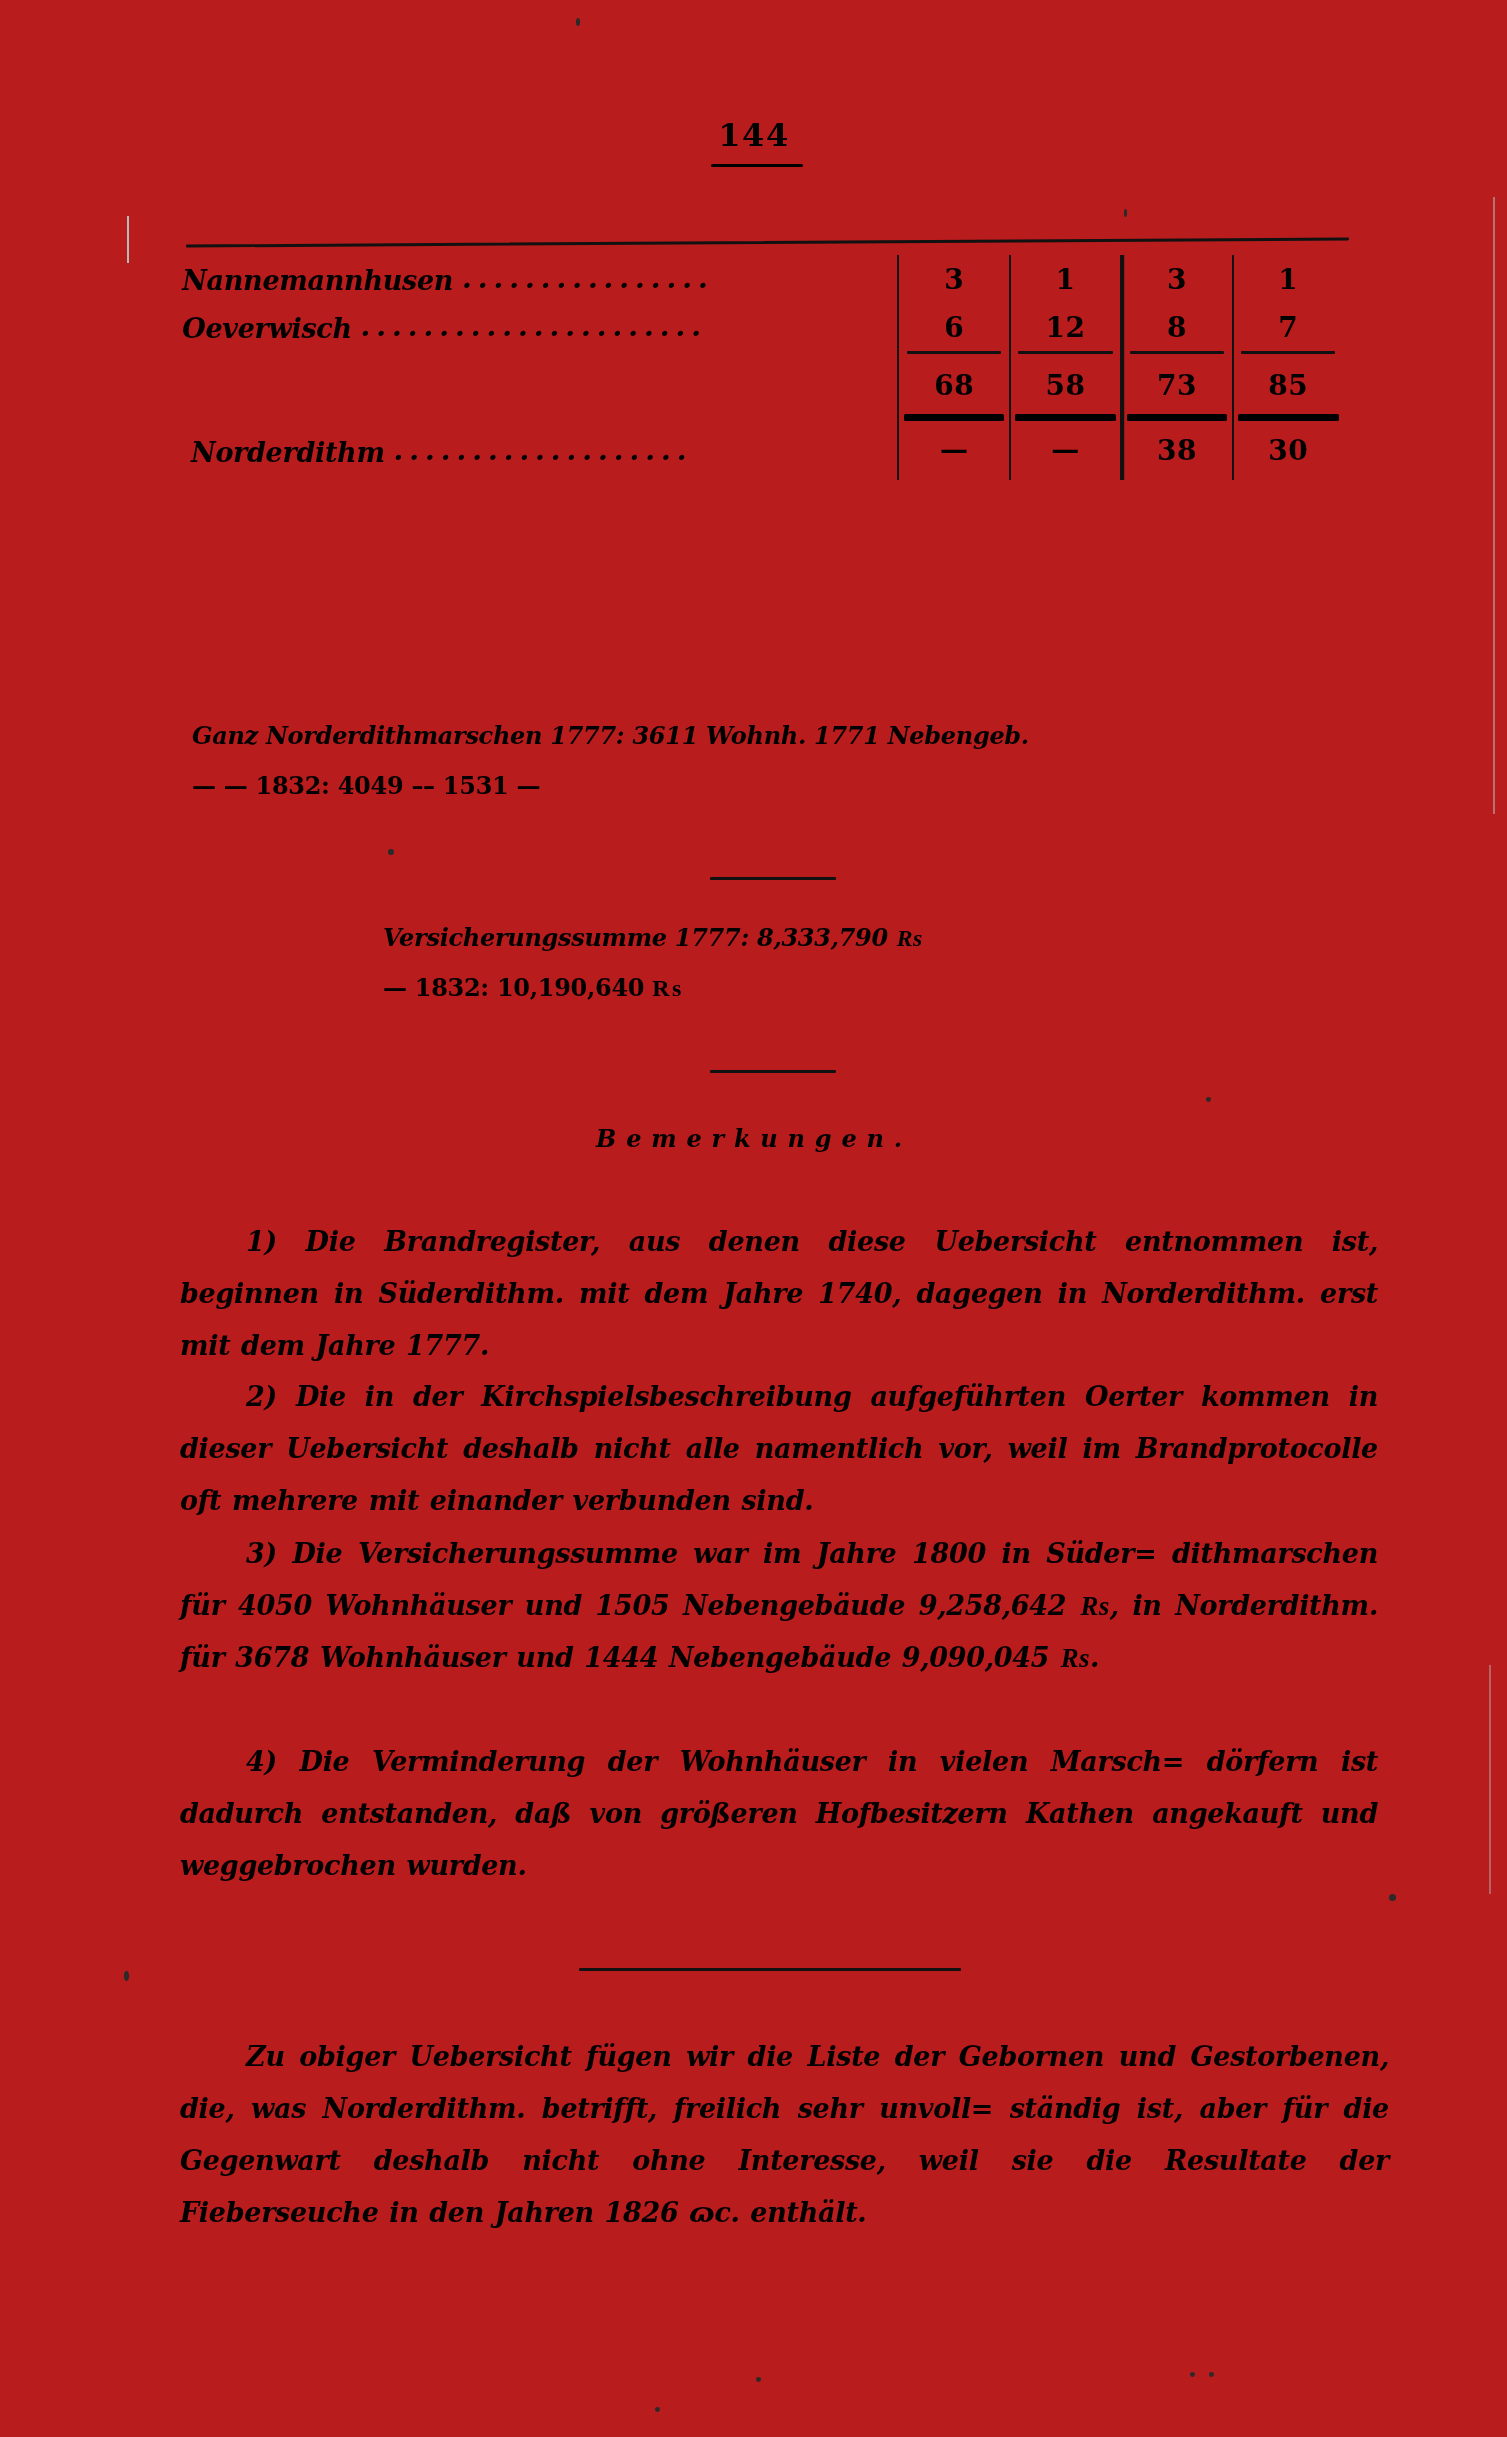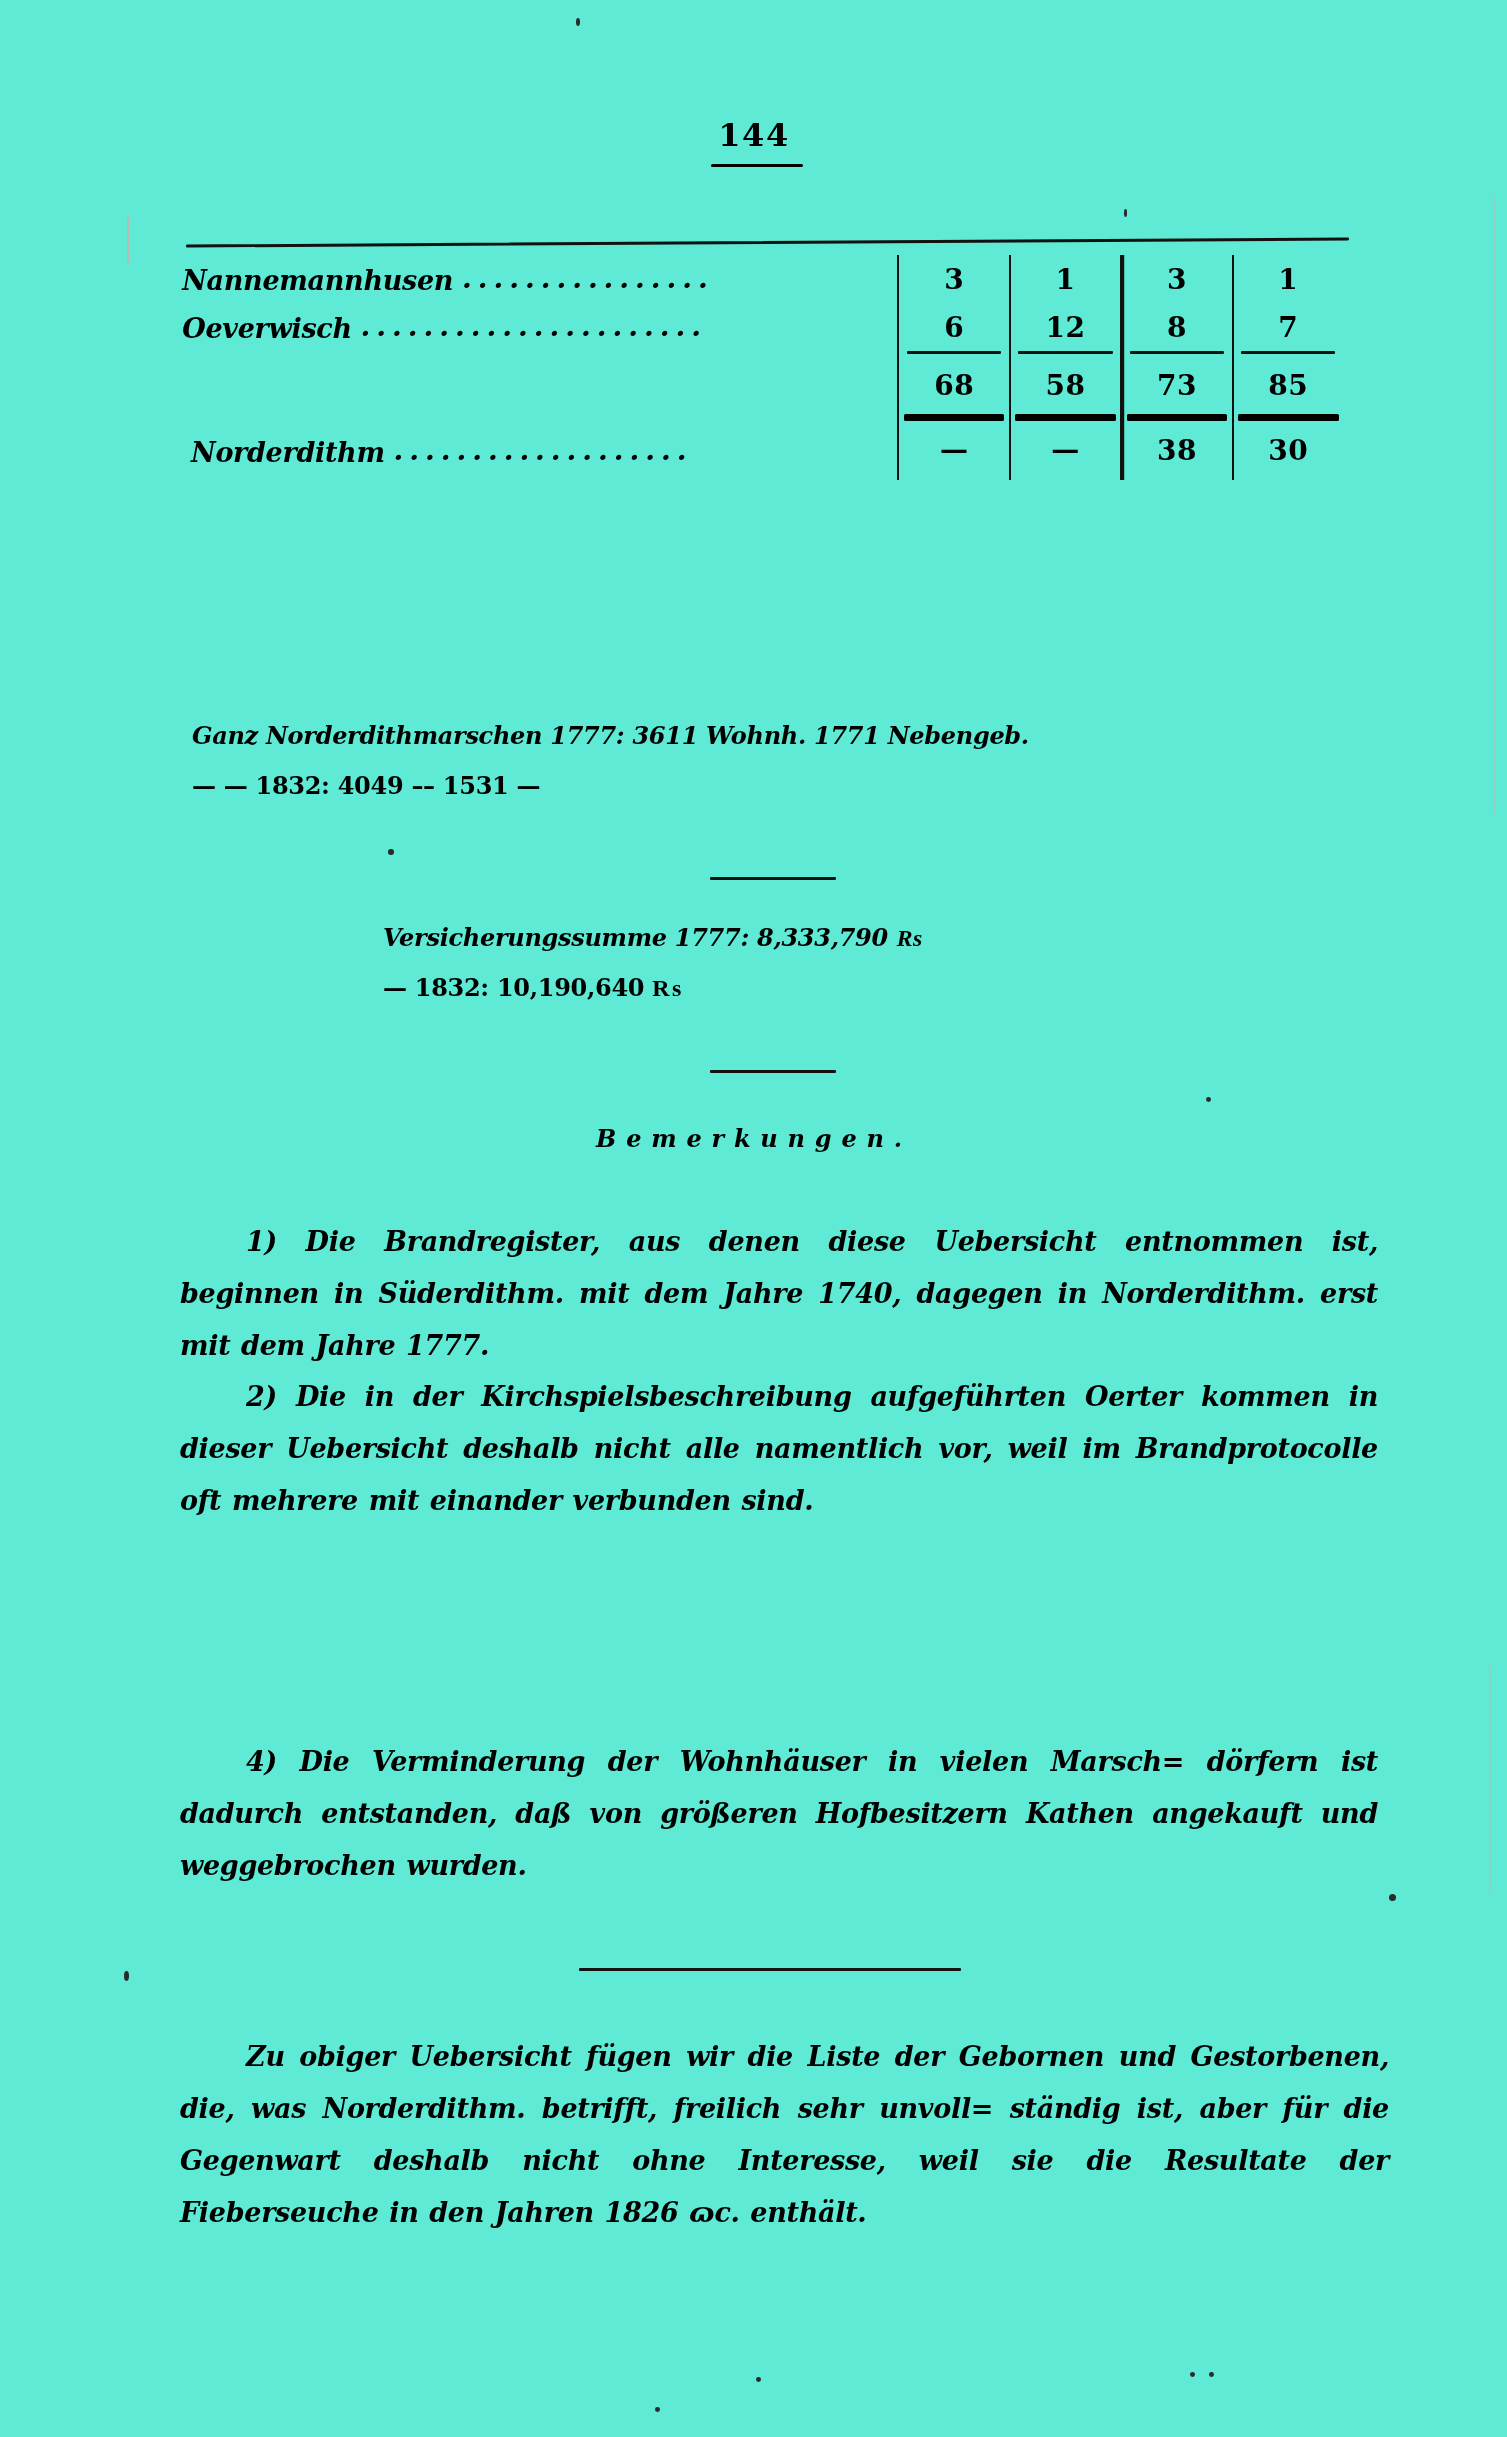--- a/index.html
+++ b/index.html
@@ -13,21 +13,21 @@
     position: relative;
     overflow: hidden;
     font-family: "DejaVu Serif", serif;
     color: #000000;
   }
 
   
   #page {
     position: absolute;
     inset: 0;
-    background: #5eead4;
+    background: #b91c1c;
   }
 
   
   .edge-rule {
     position: absolute;
     background: #b9b9b9;
   }
   .edge-left  { left: 127px;  top: 216px;  width: 1.6px;  height: 47px; }
   .edge-right { left: 1493px; top: 197px;  width: 1.6px;  height: 617px; opacity: .55; }
   .edge-right2{ left: 1489px; top: 1665px; width: 1.6px;  height: 229px; opacity: .45; }
@@ -323,20 +323,21 @@
 
   <div class="summary-line" id="ins-1">Versicherungssumme 1777:    8,333,790 ₨</div>
   <div class="summary-line upright" id="ins-2">—            1832:  10,190,640 ₨</div>
 
   <div class="short-rule" id="rule-b"></div>
 
   <div id="bemerkungen">Bemerkungen.</div>
 
   <div class="para" id="p1"><span class="ind"></span><span>1) Die Brandregister, aus denen diese Uebersicht entnommen ist, beginnen in Süderdithm. mit dem Jahre 1740, dagegen in Norderdithm. erst mit dem Jahre 1777.</span></div>
   <div class="para" id="p2"><span class="ind"></span><span>2) Die in der Kirchspielsbeschreibung aufgeführten Oerter kommen in dieser Uebersicht deshalb nicht alle namentlich vor, weil im Brandprotocolle oft mehrere mit einander verbunden sind.</span></div>
+  <div class="para" id="p3"><span class="ind"></span><span>3) Die Versicherungssumme war im Jahre 1800 in Süder= dithmarschen für 4050 Wohnhäuser und 1505 Nebengebäude 9,258,642 ₨, in Norderdithm. für 3678 Wohnhäuser und 1444 Nebengebäude 9,090,045 ₨.</span></div>
   <div class="para" id="p4"><span class="ind"></span><span>4) Die Verminderung der Wohnhäuser in vielen Marsch= dörfern ist dadurch entstanden, daß von größeren Hofbesitzern Kathen angekauft und weggebrochen wurden.</span></div>
 
   <div class="short-rule" id="rule-c"></div>
 
   <div class="para" id="p5"><span class="ind"></span><span>Zu obiger Uebersicht fügen wir die Liste der Gebornen und Gestorbenen, die, was Norderdithm. betrifft, freilich sehr unvoll= ständig ist, aber für die Gegenwart deshalb nicht ohne Interesse, weil sie die Resultate der Fieberseuche in den Jahren 1826 ɷc. enthält.</span></div>
 
 </div>
 
 
 </body></html>

